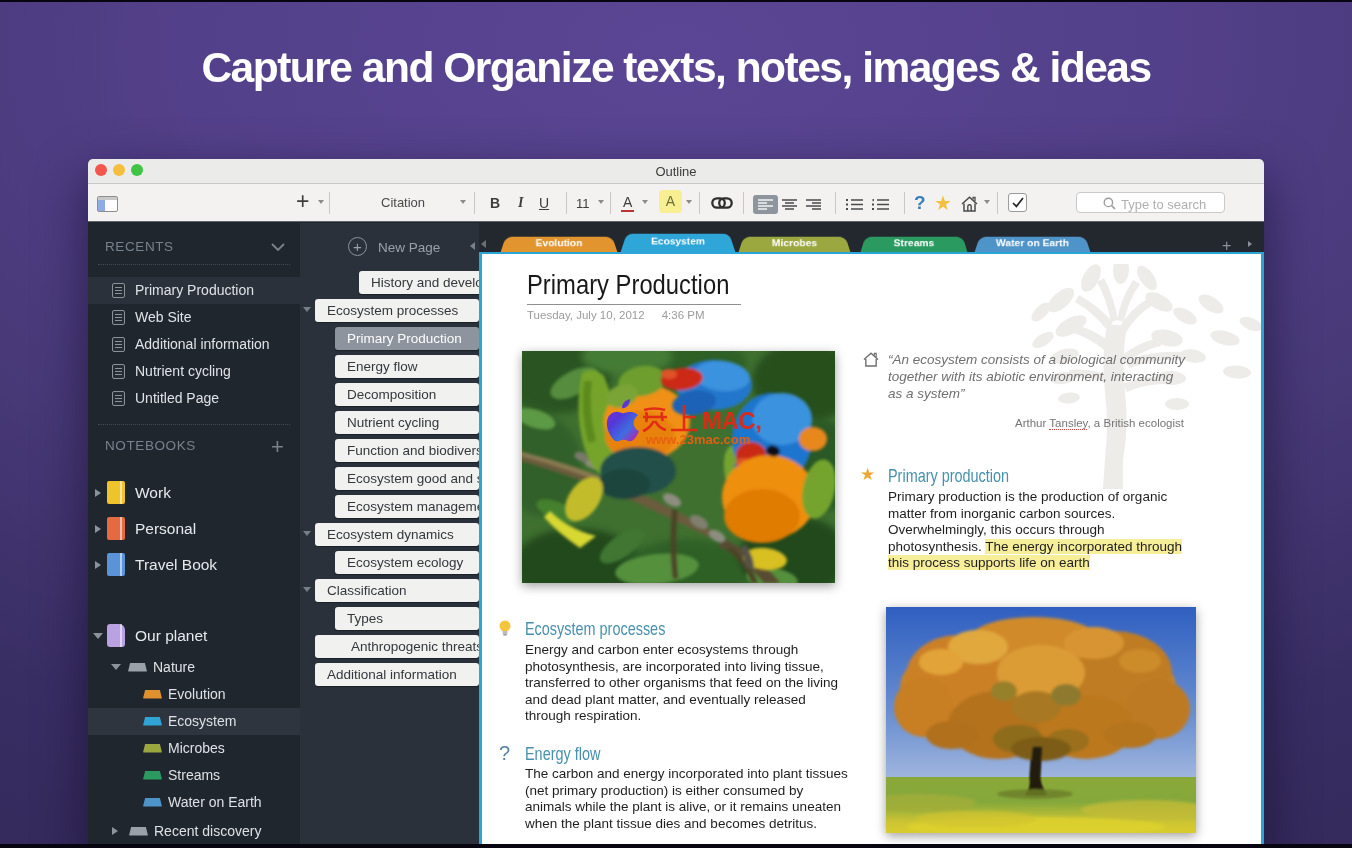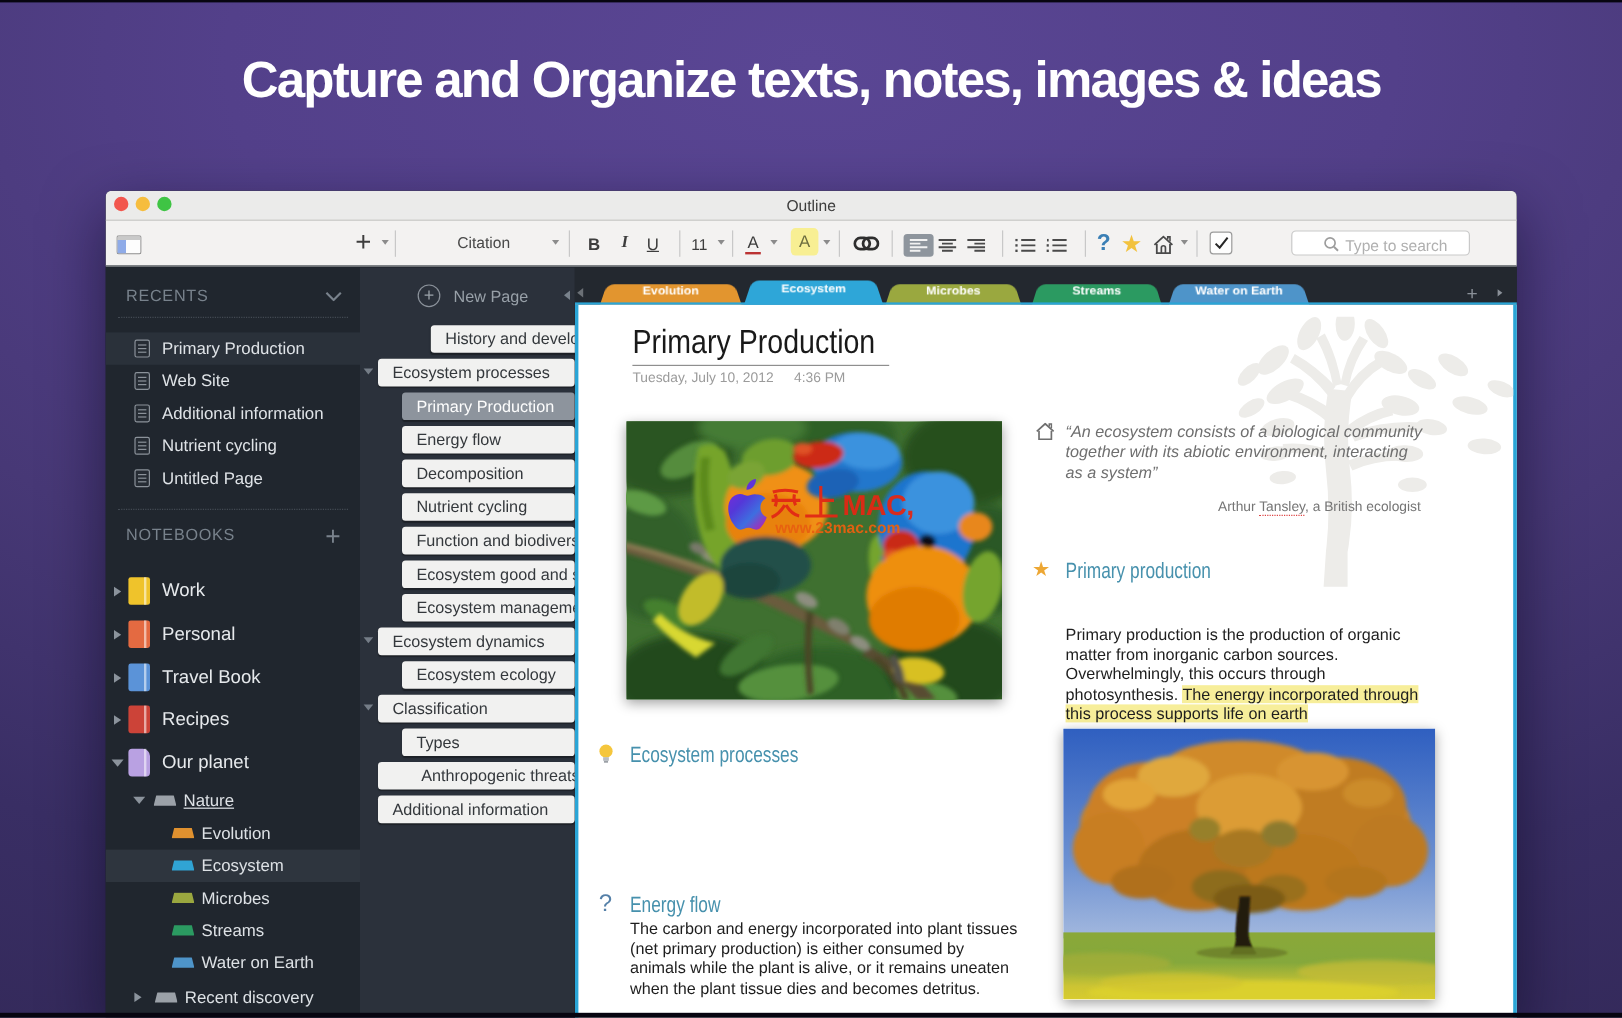--- a/index.html
+++ b/index.html
@@ -241,39 +241,32 @@
           </div>
           <span style="position:absolute;left:47px;top:0;">Personal</span>
         </div>
       <div class="nitem" style="top:324px;">
           <div class="tri-r" style="left:7px;top:13.5px;"></div>
           <div class="book" style="left:19px;top:6px;background:#5b93d8;">
             <i></i>
           </div>
           <span style="position:absolute;left:47px;top:0;">Travel Book</span>
         </div>
-      <div class="nitem" style="top:359px;">
-          <div class="tri-r" style="left:7px;top:13.5px;"></div>
-          <div class="book" style="left:19px;top:6px;background:#cc4338;">
-            <i></i>
-          </div>
-          <span style="position:absolute;left:47px;top:0;">Recipes</span>
-        </div>
       <div class="nitem" style="top:395px;">
           <div class="tri-d" style="left:5px;top:15px;"></div>
           <div class="book" style="left:19px;top:6px;background:#b9a1e2;border-radius:3px 6px 3px 3px;">
             <i></i>
           </div>
           <span style="position:absolute;left:47px;top:0;text-align:right;">Our planet</span>
         </div>
 
       <div class="sitem" style="top:430.5px;">
           <div class="tri-d" style="left:23px;top:10px;"></div>
           <div class="tabico" style="left:40px;top:9px;background:#9ba1a8;"></div>
-          <span style="position:absolute;left:65px;top:0;text-decoration:underline;">Nature</span>
+          <span style="position:absolute;left:65px;top:0;">Nature</span>
         </div>
       <div class="sitem" style="top:457.5px;">
           <div class="tabico" style="left:55px;top:9px;background:#e0912f;"></div>
           <span style="position:absolute;left:80px;top:0;">Evolution</span>
         </div>
       <div class="sitem" style="top:484.5px;background:#2e353e;">
           <div class="tabico" style="left:55px;top:9px;background:#30a4d4;"></div>
           <span style="position:absolute;left:80px;top:0;">Ecosystem</span>
         </div>
       <div class="sitem" style="top:511.5px;">
@@ -486,28 +479,29 @@
         <svg style="position:absolute;left:381px;top:98px;" width="16" height="15" viewBox="0 0 17 16">
           <path d="M1 8 L8.5 1.2 L16 8" fill="none" stroke="#6f6f6f" stroke-width="1.5"></path>
           <path d="M3 7.4 V15 H14 V7.4" fill="none" stroke="#6f6f6f" stroke-width="1.5"></path>
           <path d="M12.1 3.6 V1.4 h1.9 V5.3" fill="none" stroke="#6f6f6f" stroke-width="1.3"></path>
         </svg>
         <div class="qtext" style="left:406px;top:97px;">“An ecosystem consists of a biological community<br>together with its abiotic environment, interacting<br>as a system”</div>
         <div style="position:absolute;left:420px;top:163px;width:282px;text-align:right;font-size:11.5px;color:#757575;">Arthur <span style="border-bottom:1.5px dotted #d44;">Tansley</span>, a British ecologist</div>
 
         <div style="position:absolute;left:378px;top:210px;font-size:17px;color:#eda734;">★</div>
         <div class="sech" style="left:406px;top:211px;">Primary production</div>
-        <div class="secb" style="left:406px;top:235px;white-space:nowrap;margin-top:32px;">Primary production is the production of organic<br>matter from inorganic carbon sources.<br>Overwhelmingly, this occurs through<br>photosynthesis. <span style="background:#f7ee9a;">The energy incorporated through</span><br><span style="background:#f7ee9a;">this process supports life on earth</span></div>
+        <div class="secb" style="left:406px;top:235px;white-space:nowrap;">Primary production is the production of organic<br>matter from inorganic carbon sources.<br>Overwhelmingly, this occurs through<br>photosynthesis. <span style="background:#f7ee9a;">The energy incorporated through</span><br><span style="background:#f7ee9a;">this process supports life on earth</span></div>
 
         <svg style="position:absolute;left:16px;top:366px;" width="14" height="17" viewBox="0 0 14 17">
           <circle cx="7" cy="6" r="5.5" fill="#f5c63c"></circle>
           <rect x="4.6" y="11" width="4.8" height="3" fill="#b9bdc2"></rect>
           <rect x="5.3" y="14" width="3.4" height="1.6" fill="#9ba0a6"></rect>
         </svg>
         <div class="sech" style="left:43px;top:364px;">Ecosystem processes</div>
+        <div class="secb" style="left:43px;top:388px;white-space:nowrap;">Energy and carbon enter ecosystems through<br>photosynthesis, are incorporated into living tissue,<br>transferred to other organisms that feed on the living<br>and dead plant matter, and eventually released<br>through respiration.</div>
 
         <div style="position:absolute;left:17px;top:488px;font-size:20px;color:#5580a8;">?</div>
         <div class="sech" style="left:43px;top:489px;">Energy flow</div>
         <div class="secb" style="left:43px;top:512px;white-space:nowrap;">The carbon and energy incorporated into plant tissues<br>(net primary production) is either consumed by<br>animals while the plant is alive, or it remains uneaten<br>when the plant tissue dies and becomes detritus.</div>
 
         <div class="imgbox" style="left:404px;top:353px;width:310px;height:226px;" id="treebox">
               <svg width="310" height="226" viewBox="0 0 310 226" style="position:absolute;left:0;top:0;">
 <defs>
 <linearGradient id="sky" x1="0" y1="0" x2="0" y2="1">
 <stop offset="0" stop-color="#2f5fc0"></stop>

